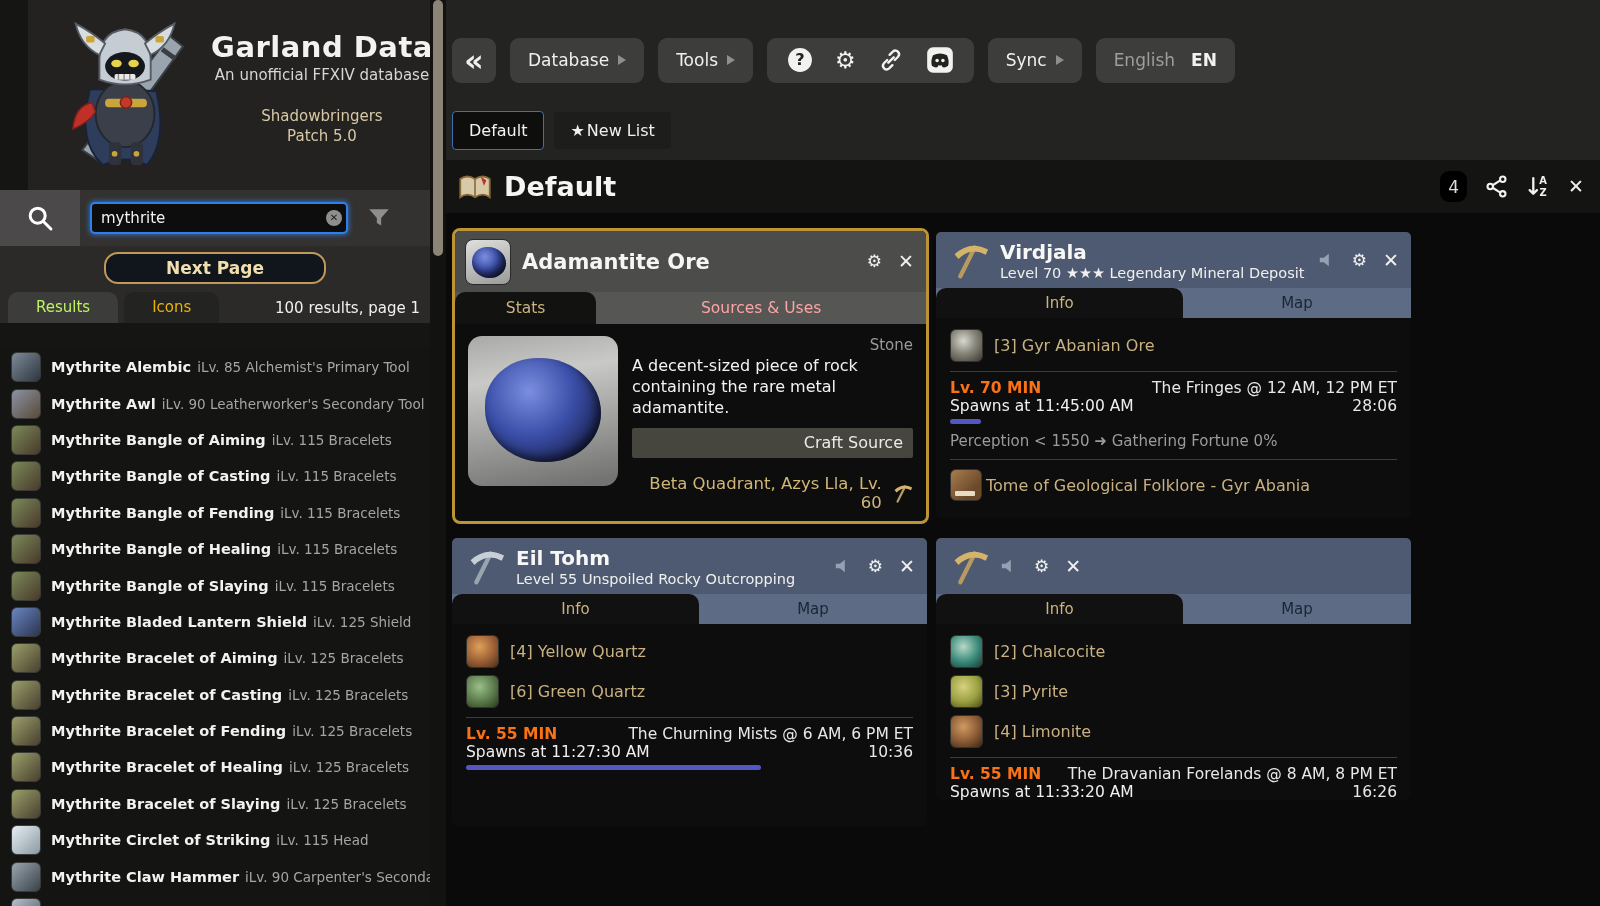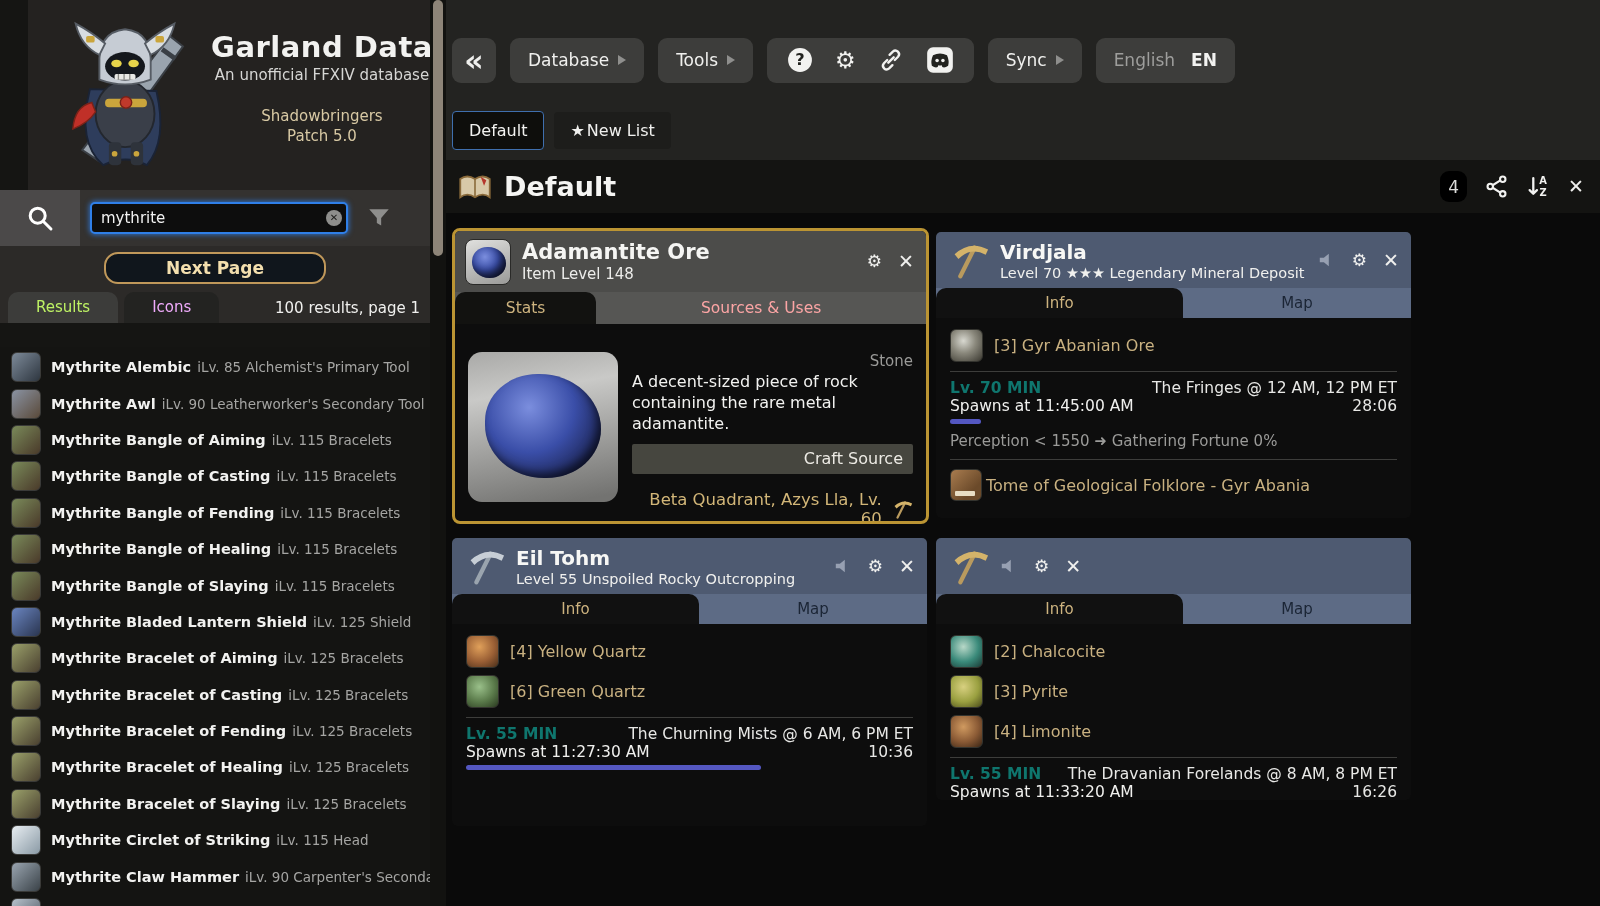--- a/index.html
+++ b/index.html
@@ -21,21 +21,21 @@
   .search-input { width:100%; height:100%; background:#0d0d0d; border:2px solid #2f7fe8; box-shadow:0 0 5px 1px rgba(47,127,232,.75); border-radius:5px; color:#f2f2f2; font-size:15px; padding:0 26px 0 9px; outline:none; font-family:inherit; }
   .clear-btn { position:absolute; right:6px; top:8px; width:16px; height:16px; border-radius:50%; background:#8e8e8c; color:#1c1c1a; font-size:10px; line-height:16px; text-align:center; font-weight:700; cursor:pointer; }
   .funnel { margin-left:18px; }
 
   .mid-row { height:44px; background:#2c2a28; flex:none; display:flex; align-items:center; justify-content:center; }
   .next-page { background:#10161c; border:2px solid #c0985a; border-radius:14px; color:#f3dfae; font-weight:700; font-size:17px; padding:4px 60px; cursor:pointer; font-family:inherit; }
 
   .rtabs { height:33px; background:#2c2a28; flex:none; display:flex; align-items:flex-end; padding-left:8px; }
   .rtab { font-size:15px; padding:6px 28px 7px; border-radius:10px 10px 0 0; cursor:pointer; }
   .rtab.active { background:#3c3c3a; color:#bef264; }
-  .rtab.inactive { background:#232321; color:#f0abfc; margin-left:6px; }
+  .rtab.inactive { background:#232321; color:#eab308; margin-left:6px; }
   .rcount { margin-left:auto; color:#f0f0ee; font-size:15px; padding:0 10px 6px 0; white-space:nowrap; }
 
   .results-list { flex:1; background:#141412; overflow:hidden; padding-top:2px;margin-top:24px; }
   .result-row { height:36.4px; display:flex; align-items:center; padding-left:11px; white-space:nowrap; cursor:pointer; }
   .ricon { width:30px; height:30px; border-radius:6px; flex:none; border:1px solid #3a3a38; }
   .rname { color:#f2f2f0; font-size:14.5px; font-weight:700; margin-left:10px; }
   .rdetail { color:#a5a5a3; font-size:13.5px; margin-left:6px; }
 
   
   .vscroll { position:absolute; left:430px; top:0; width:16px; height:906px; background:#121210; }
@@ -77,21 +77,21 @@
   .item-ico i, .stats-img i { position:absolute; display:block; border-radius:46% 54% 48% 52%; background:radial-gradient(circle at 38% 32%,#7b8ede,#3a4ea8 45%,#1b2350 80%); box-shadow:inset -4px -5px 9px rgba(0,0,0,.55); }
   .item-ico i { left:6px; top:7px; width:34px; height:31px; }
   .ititles { flex:1; }
   .ititle { color:#f5f5f3; font-size:21px; font-weight:700; }
   .isub { color:#ececea; font-size:15px; margin-top:1px; }
   .hicons { display:flex; align-items:center; gap:16px; }
   .hicons .gear-glyph { font-size:17px; }
   .itabs { height:32px; display:flex; background:#565654; }
   .itab-a { flex:0 0 30%; background:#121210; color:#cdb37f; border-radius:10px 10px 0 0; font-size:15.5px; text-align:center; line-height:32px; cursor:pointer; }
   .itab-i { flex:1; color:#fca5a5; font-size:15.5px; text-align:center; line-height:32px; cursor:pointer; }
-  .ibody { display:flex; gap:14px; padding:28px 13px;justify-content:flex-end; }
+  .ibody { display:flex; gap:14px; padding:12px 13px;justify-content:flex-end; }
   .stats-img { width:150px; height:150px; border-radius:14px; background:linear-gradient(170deg,#a9a9a7,#c9c9c7 28%,#737371 95%); position:relative; flex:none; }
   .stats-img i { left:17px; top:22px; width:116px; height:104px; }
   .icol { flex:1; display:flex; flex-direction:column; }
   .icat { text-align:right; color:#9a9a98; font-size:15px; }
   .idesc { color:#f2f2f0; font-size:16px; line-height:1.3; margin-top:2px; }
   .craft-bar { margin-top:10px; height:30px; background:#46463f; border-radius:2px; color:#eceae4; font-size:16px; text-align:right; line-height:30px; padding-right:10px; }
   .craft-src { margin-top:16px; text-align:right; color:#d2b678; font-size:16.5px; display:flex; justify-content:flex-end; align-items:center; gap:8px; }
 
   
   #card-virdjala  { left:490px; top:19px;  width:475px; height:286px; }
@@ -103,21 +103,21 @@
   .nsub { color:#f0f0ee; font-size:14.5px; margin-top:1px; }
   .ntabs { height:30px; display:flex; background:#5d6b85; }
   .ntab-a { flex:0 0 52%; background:#111; color:#cdb37f; border-radius:10px 10px 0 0; font-size:15px; text-align:center; line-height:30px; cursor:pointer; }
   .ntab-i { flex:1; color:#1b2535; font-size:15px; text-align:center; line-height:30px; cursor:pointer; }
   .nbody { padding:4px 14px 10px; }
   .nitem { display:flex; align-items:center; margin:7px 0; cursor:pointer; }
   .nitem-icon { width:33px; height:33px; border-radius:6px; flex:none; border:1px solid #34342f; }
   .nitem-label { color:#c9b181; font-size:16px; margin-left:11px; }
   .hr { border-top:1px solid #3d3d3b; margin:9px 0 7px; }
   .trow { display:flex; align-items:baseline; }
-  .lvl { color:#0f766e; font-weight:700; font-size:15.5px; }
+  .lvl { color:#f97316; font-weight:700; font-size:15.5px; }
   .loc, .tmr { margin-left:auto; color:#e8e8e6; font-size:15.5px; white-space:nowrap; }
   .spawn { color:#f0f0ee; font-size:15.5px; }
   .pbar { height:5px; margin-top:4px; }
   .pfill { height:100%; border-radius:3px; }
   .perception { color:#9b9b99; font-size:15px; margin-top:8px; }
   .tome-row { display:flex; align-items:center; gap:4px; margin-top:9px; cursor:pointer; }
   .tome-icon { width:32px; height:32px; border-radius:6px; background:linear-gradient(135deg,#a97c4f,#6b4a2a 70%); border:1px solid #34342f; position:relative; }
   .tome-icon::after { content:""; position:absolute; left:4px; bottom:4px; width:20px; height:5px; background:#e8ddc4; border-radius:1px; }
   .tome-label { color:#c9b181; font-size:16px; }
   svg { display:block; }
@@ -365,21 +365,20 @@
 
     <div class="content">
 
       <section class="card selected" id="card-adamantite" style="border-color: rgb(187, 148, 51);">
         <header class="ihead">
           <span class="item-ico">
               <i></i>
             </span>
           <div class="ititles">
             <div class="ititle">Adamantite Ore</div>
-            <div class="isub">Item Level 148</div>
           </div>
           <div class="hicons">
             <span class="gear-glyph">⚙</span>
             <span class="x-glyph">✕</span>
           </div>
         </header>
         <div class="itabs">
           <div class="itab-a">Stats</div>
           <div class="itab-i">Sources &amp; Uses</div>
         </div>

